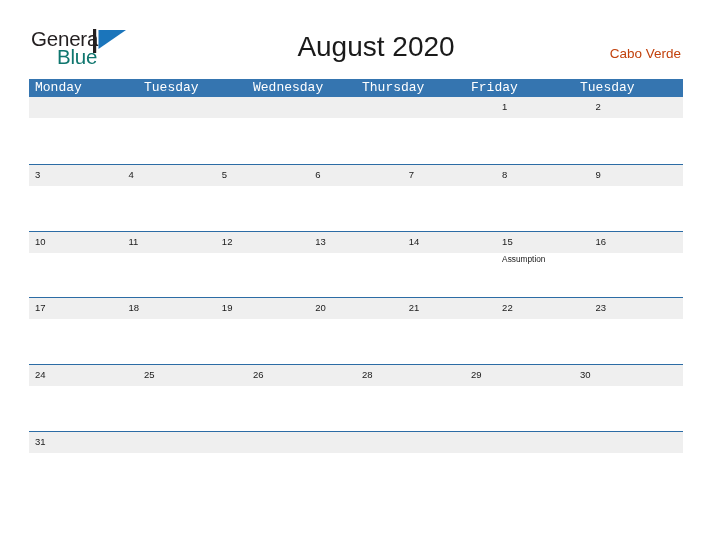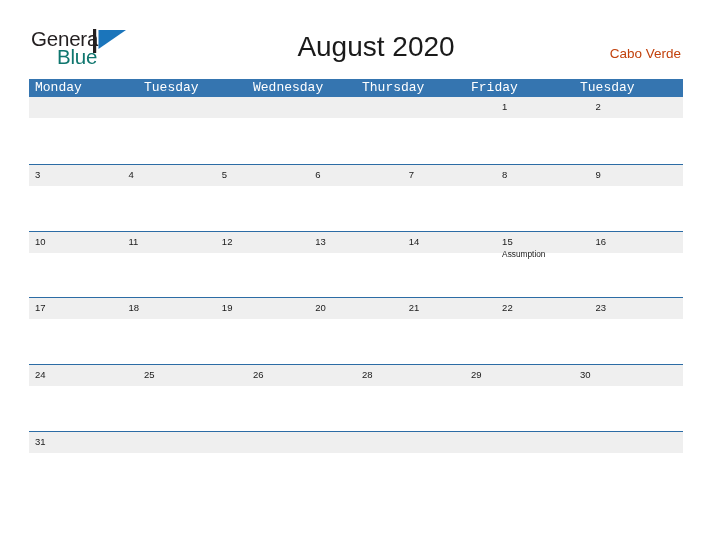--- a/index.html
+++ b/index.html
@@ -145,20 +145,21 @@
     color: #1a1a1a;
     line-height: 13px;
     display: block;
     font-family: "Liberation Sans", sans-serif;
   }
   .day-event {
     font-size: 8.3px;
     color: #1a1a1a;
     line-height: 12px;
     display: block;
+    margin-top: 5px;
     white-space: nowrap;
     font-family: "Liberation Sans", sans-serif;
   }
   .day-cell.empty .day-num {
     visibility: hidden;
   }
 </style>
 </head>
 <body>
 

